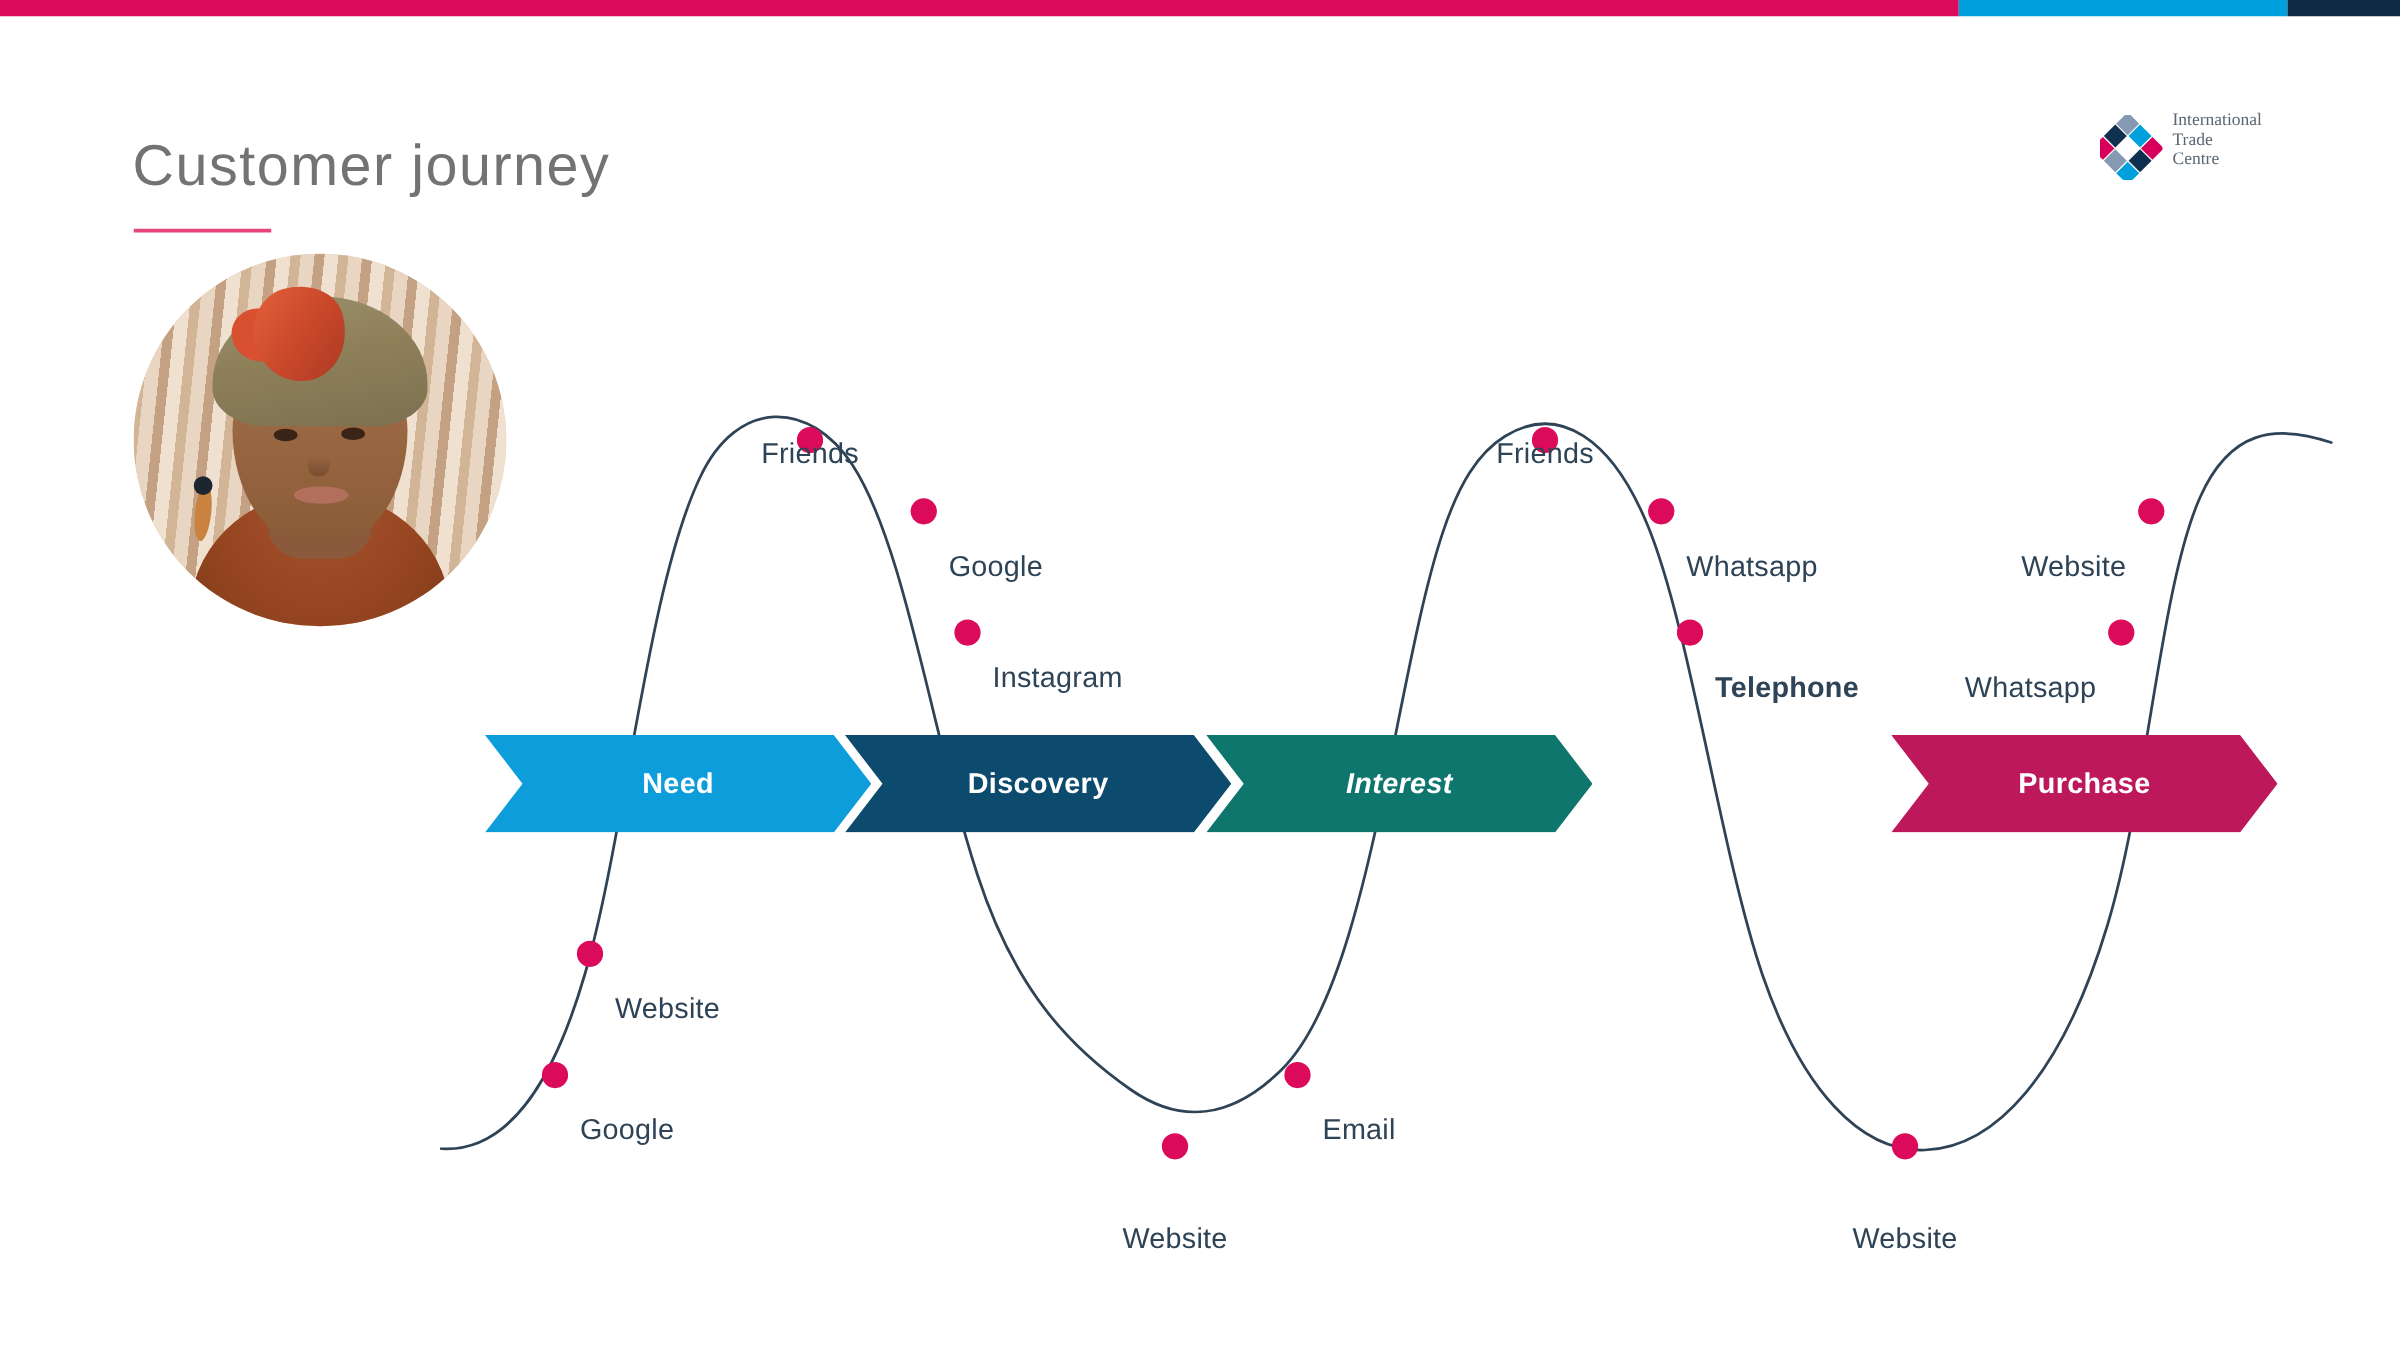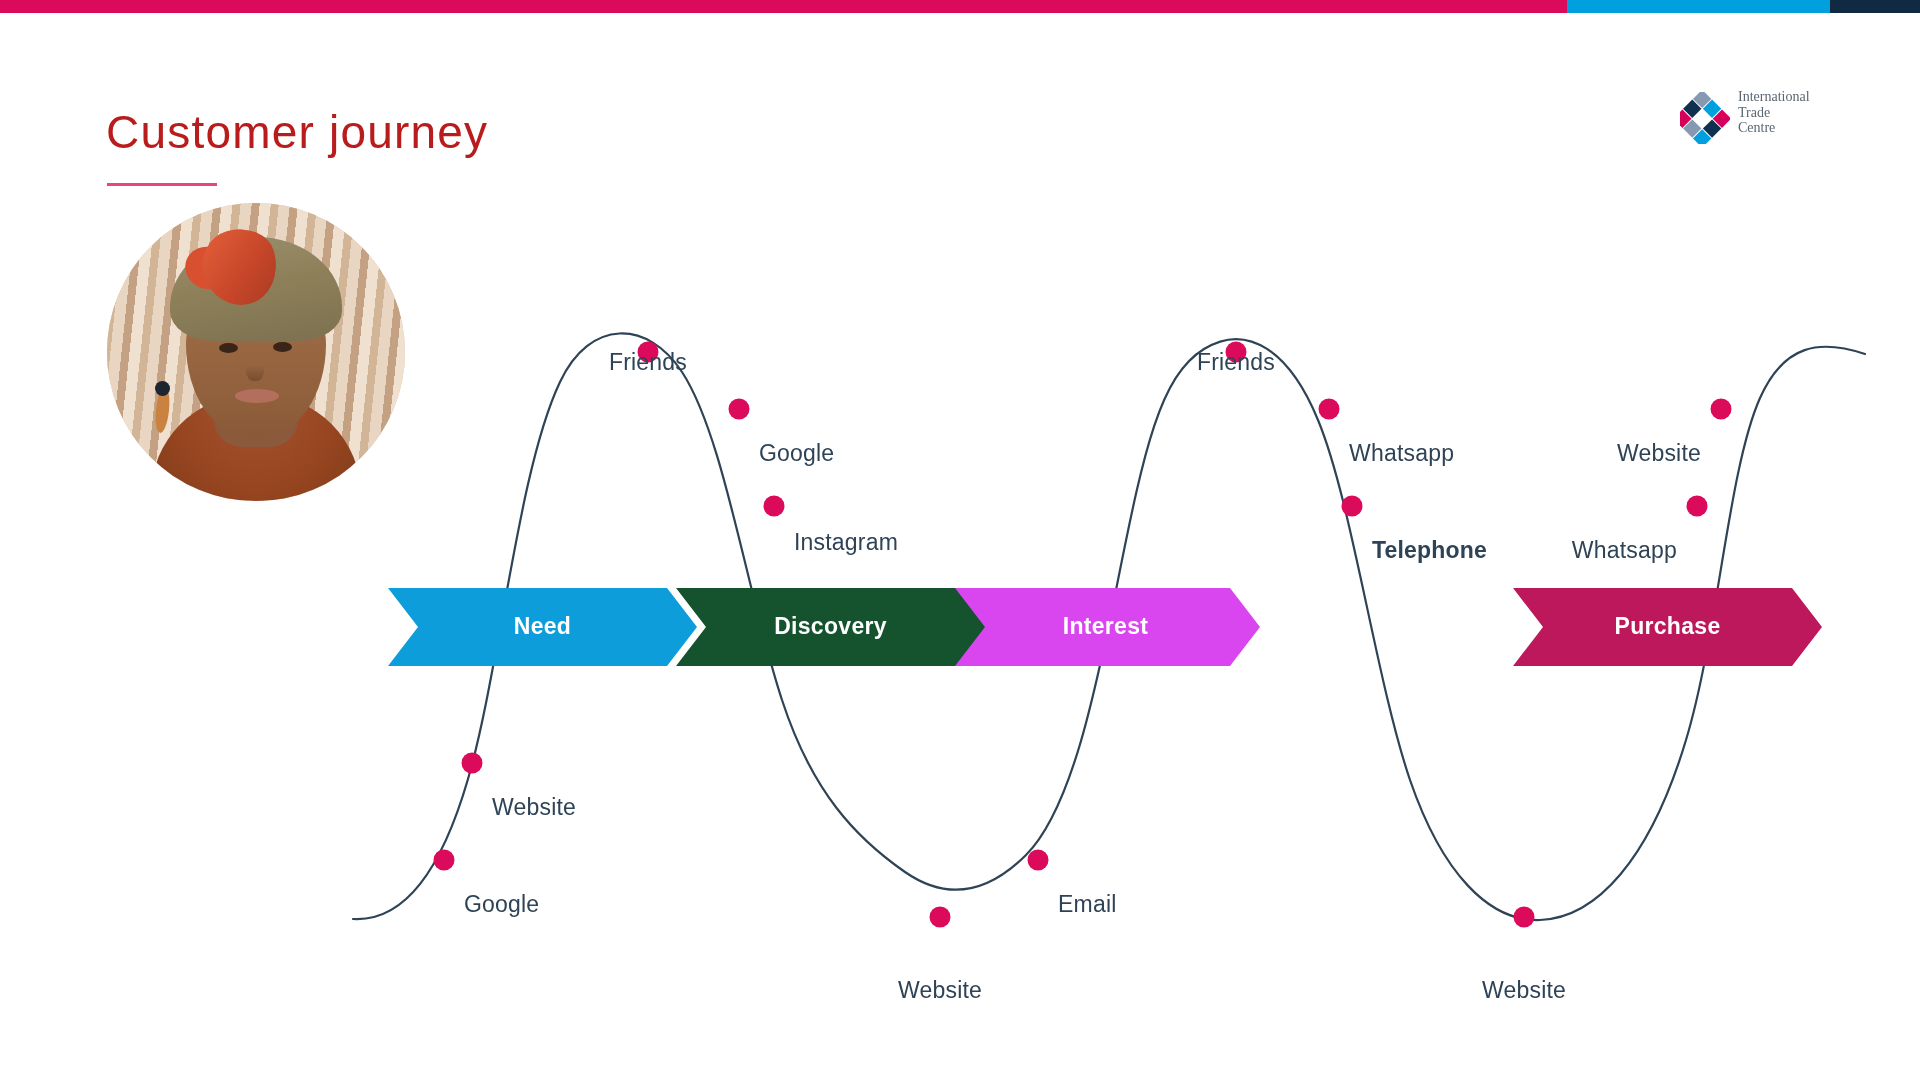--- a/index.html
+++ b/index.html
@@ -15,21 +15,21 @@
   .topbar .seg{height:13px;}
   .seg-pink{background:#DB0A5B;width:1567px;}
   .seg-blue{background:#00A0DF;width:263px;}
   .seg-navy{background:#102A43;width:90px;}
 
   
   .page-title{
     position:absolute;left:106px;top:105px;
     font-family:"Liberation Sans",sans-serif;
     font-size:46px;font-weight:300;letter-spacing:1.2px;
-    color:#b91c1c;white-space:nowrap;
+    color:#737373;white-space:nowrap;
   }
   .title-rule{
     position:absolute;left:107px;top:183px;width:110px;height:3px;
     background:#E8447E;
   }
 
   
   .logo{position:absolute;left:1680px;top:92px;width:200px;height:56px;}
   .logo-mark{position:absolute;left:0;top:0;width:50px;height:52px;}
   .logo-text{
@@ -197,24 +197,24 @@
            C 1442 873, 1489 922, 1540 920
            C 1596 918, 1650 860, 1686 740
            C 1718 634, 1728 470, 1760 398
            C 1784 344, 1820 339, 1865 354" fill="none" stroke="#2E4356" stroke-width="2.2" stroke-linecap="round"></path>
 </svg>
 
 <div class="banner">
     <div class="chev" style="left: 0px; width: 309px; background: rgb(13, 157, 219); z-index: 5; clip-path: polygon(0px 0px, 279px 0px, 309px 50%, 279px 100%, 0px 100%, 30px 50%);">
       <span>Need</span>
     </div>
-    <div class="chev" style="left: 279px; width: 309px; background: #14532d; z-index: 4; clip-path: polygon(0px 0px, 279px 0px, 309px 50%, 279px 100%, 0px 100%, 30px 50%); margin-left: 9px;">
+    <div class="chev" style="left: 279px; width: 309px; background: #0c4a6e; z-index: 4; clip-path: polygon(0px 0px, 279px 0px, 309px 50%, 279px 100%, 0px 100%, 30px 50%); margin-left: 9px;">
       <span>Discovery</span>
     </div>
-    <div class="chev" style="left: 554px; width: 309px; background: #d946ef; z-index: 3; clip-path: polygon(0px 0px, 279px 0px, 309px 50%, 279px 100%, 0px 100%, 30px 50%); margin-left: 9px;">
+    <div class="chev" style="left: 568px; width: 309px; background: #0f766e; z-index: 3; clip-path: polygon(0px 0px, 279px 0px, 309px 50%, 279px 100%, 0px 100%, 30px 50%); margin-left: 9px; font-style: italic;">
       <span>Interest</span>
     </div>
     <div class="chev" style="left: 1116px; width: 309px; background: #be185d; z-index: 1; clip-path: polygon(0px 0px, 279px 0px, 309px 50%, 279px 100%, 0px 100%, 30px 50%); margin-left: 9px;">
       <span>Purchase</span>
     </div>
   </div>
 
 <div id="overlay">
     <div class="tp-dot" style="left: 648px; top: 352px; background: rgb(219, 10, 91);"></div>
     <div class="tp-label above" style="left: 648px; top: 332px;">Friends</div>

